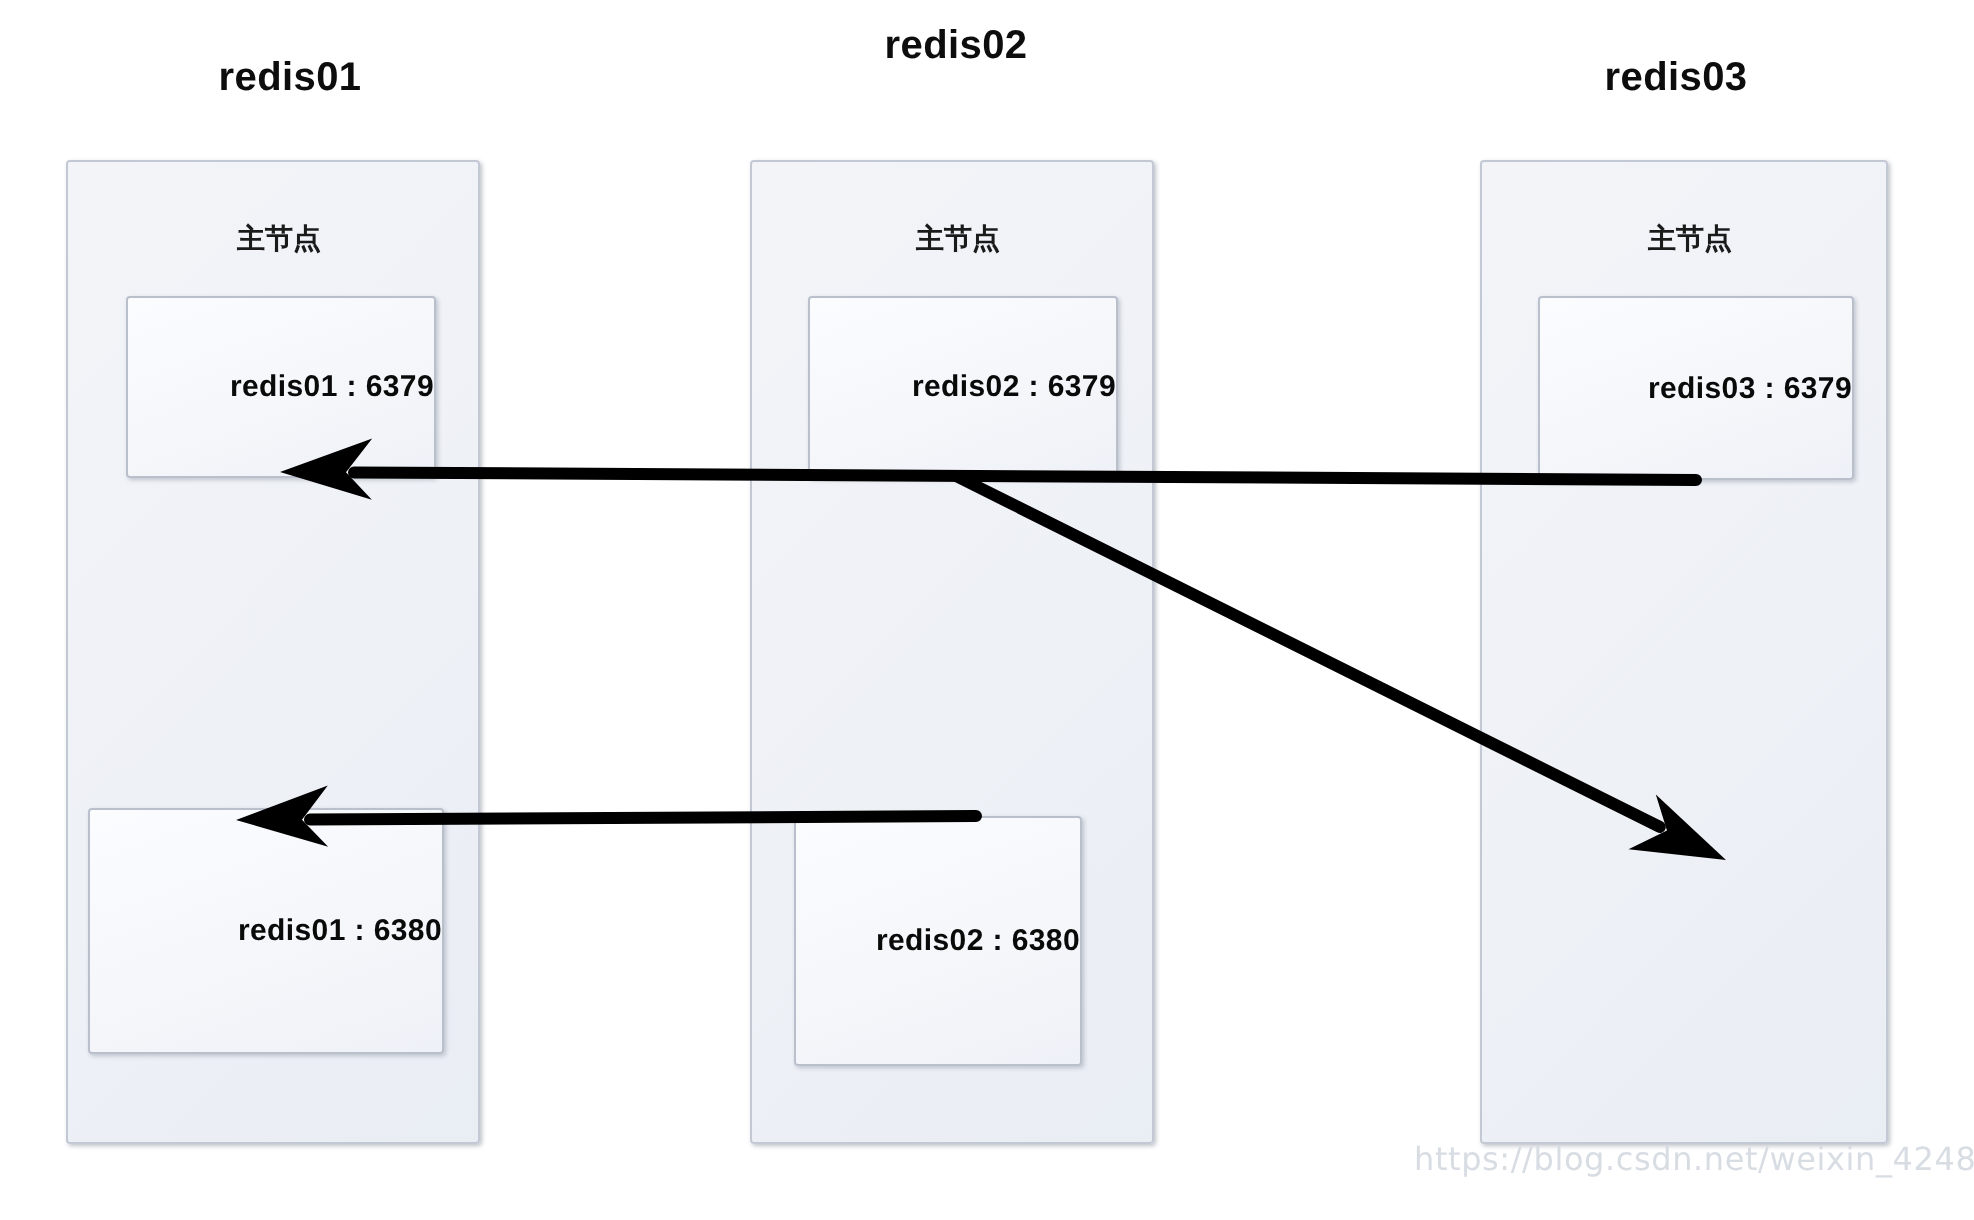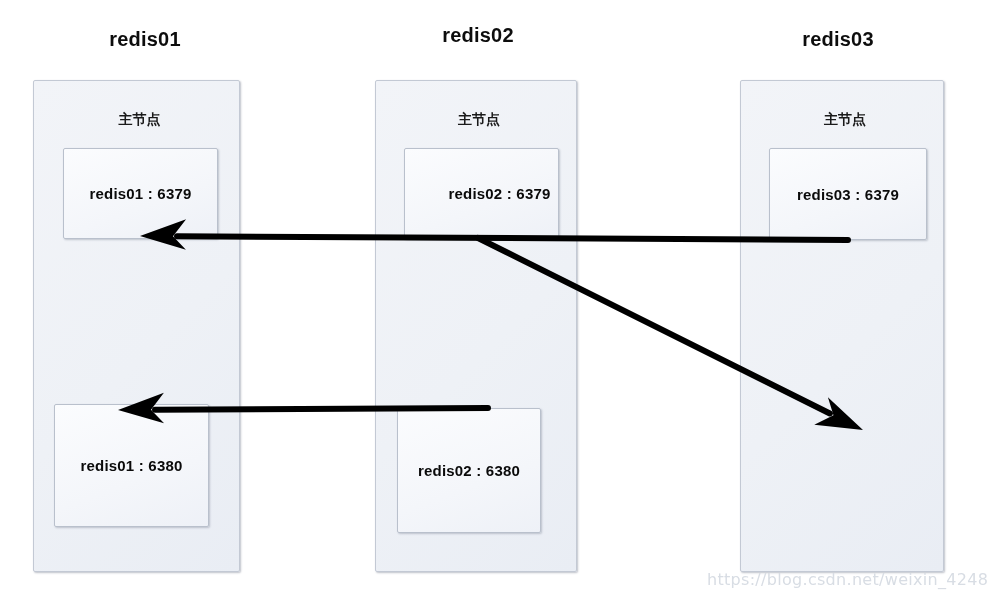--- a/index.html
+++ b/index.html
@@ -55,21 +55,21 @@
   
   .instance-box {
     position: absolute;
     background: linear-gradient(160deg, #fbfcfe 0%, #f4f6fa 60%, #eef1f7 100%);
     border: 1px solid #b9c0cc;
     border-radius: 2px;
     box-shadow: 1px 1px 2px rgba(120,128,145,0.40);
     box-sizing: border-box;
     display: flex;
     align-items: center;
-    justify-content: center;
+    justify-content: flex-end;
   }
   .instance-label {
     font-size: 15px;
     font-weight: bold;
     color: #0a0a0a;
     white-space: nowrap;
     letter-spacing: 0.2px;
   }
 
   
@@ -91,30 +91,30 @@
     font-family: "DejaVu Sans", "Liberation Sans", sans-serif;
     letter-spacing: 0.3px;
   }
 </style>
 </head>
 <body>
 
 <div id="canvas">
 
   <div class="col-title" style="left:145px; top:28px;">redis01</div>
-  <div class="col-title" style="left:478px; top:24px;">redis02</div>
+  <div class="col-title" style="left:478px; top:12px;">redis02</div>
   <div class="col-title" style="left:838px; top:28px;">redis03</div>
 
   <div class="node-container" style="left:33px; top:80px; width:207px; height:492px;">
     <div class="container-label" style="top:30px;">主节点</div>
   </div>
   <div class="instance-box" style="left:63px; top:148px; width:155px; height:91px;">
     <span class="instance-label">redis01 : 6379</span>
   </div>
-  <div class="instance-box" style="left:54px; top:404px; width:155px; height:123px;">
+  <div class="instance-box" style="left:44px; top:404px; width:178px; height:123px;">
     <span class="instance-label">redis01 : 6380</span>
   </div>
 
   <div class="node-container" style="left:375px; top:80px; width:202px; height:492px;">
     <div class="container-label" style="top:30px;">主节点</div>
   </div>
   <div class="instance-box" style="left:404px; top:148px; width:155px; height:91px;padding-left:36px;">
     <span class="instance-label">redis02 : 6379</span>
   </div>
   <div class="instance-box" style="left:397px; top:408px; width:144px; height:125px;">

